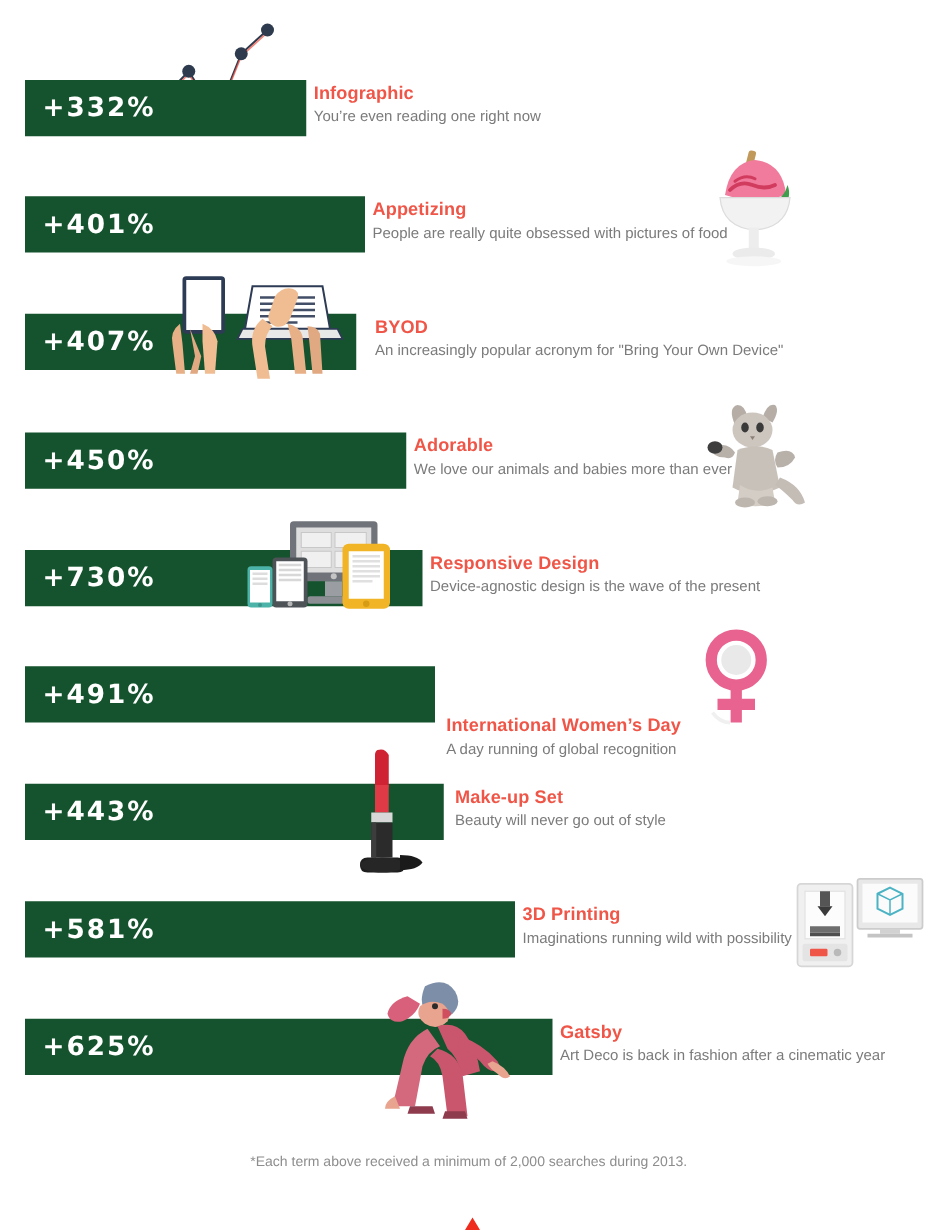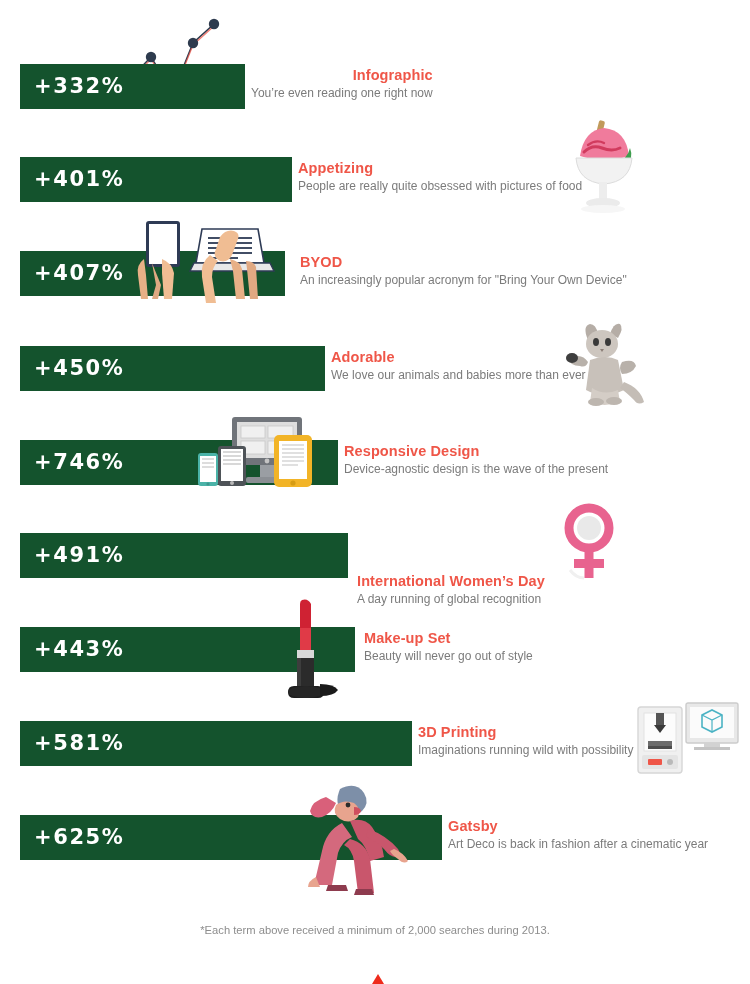--- a/index.html
+++ b/index.html
@@ -102,21 +102,21 @@
         <circle cx="14" cy="66" r="5.2" fill="#2e3b4e"></circle>
         <circle cx="36" cy="43" r="5.2" fill="#2e3b4e"></circle>
         <circle cx="58" cy="79" r="5.8" fill="#2e3b4e"></circle>
         <circle cx="78" cy="29" r="5.2" fill="#2e3b4e"></circle>
         <circle cx="99" cy="10" r="5.2" fill="#2e3b4e"></circle>
       </svg>
     </div>
     <div class="bar" style="width:225px;">
       <span class="bar-pct">+332%</span>
     </div>
-    <div class="labels" style="left:251px;text-align:right;">
+    <div class="labels" style="left:251px;">
       <div class="term">Infographic</div>
       <div class="desc">You’re even reading one right now</div>
     </div>
   </div>
 
   <div class="row" style="top:157px;">
     <div class="art" style="left:558px; top:-45px;">
       <svg width="92" height="105" viewBox="0 0 92 105">
         <rect x="36" y="8" width="6" height="44" rx="2" fill="#c19a5b" transform="rotate(14 39 30)"></rect>
         <path d="M22 44 q4 -26 24 -28 q22 2 25 28 q-24 8 -49 0 z" fill="#f07b9c"></path>
@@ -236,21 +236,21 @@
         <rect x="4" y="39" width="16" height="26" fill="#ffffff"></rect>
         <g fill="#dddddd">
           <rect x="6" y="41" width="12" height="2"></rect>
           <rect x="6" y="45" width="12" height="2"></rect>
           <rect x="6" y="49" width="12" height="2"></rect>
         </g>
         <circle cx="12" cy="67" r="1.6" fill="#3d968d"></circle>
       </svg>
     </div>
     <div class="bar" style="width:318px;">
-      <span class="bar-pct">+746%</span>
+      <span class="bar-pct">+730%</span>
     </div>
     <div class="labels" style="left:344px;">
       <div class="term">Responsive Design</div>
       <div class="desc">Device-agnostic design is the wave of the present</div>
     </div>
   </div>
 
   <div class="row" style="top:533px;text-decoration:underline;">
     <div class="art" style="left:556px; top:-27px;">
       <svg width="66" height="75" viewBox="0 0 66 75">

